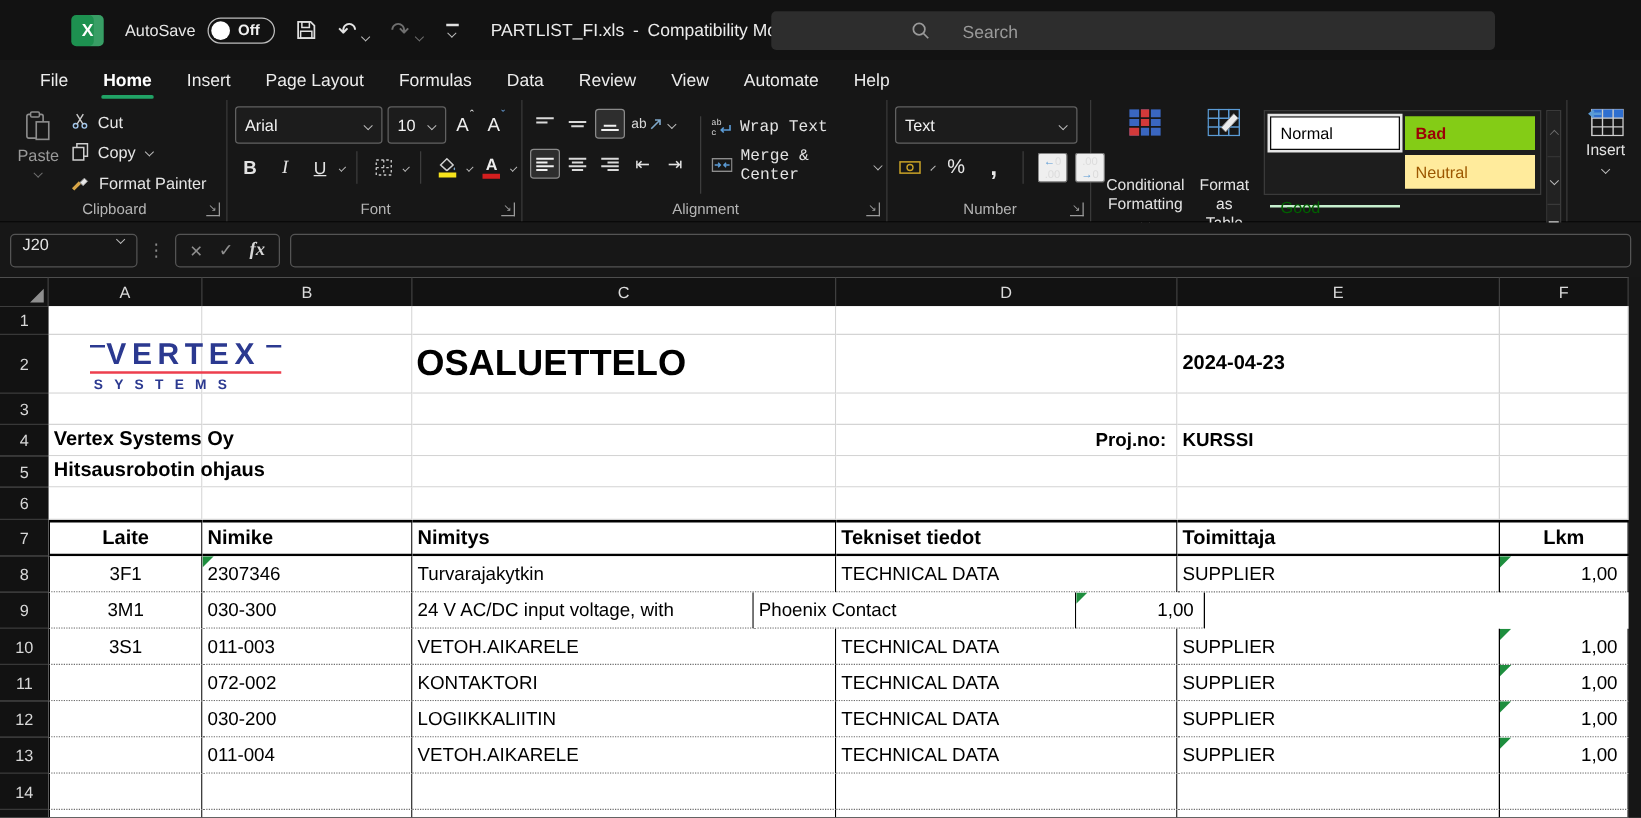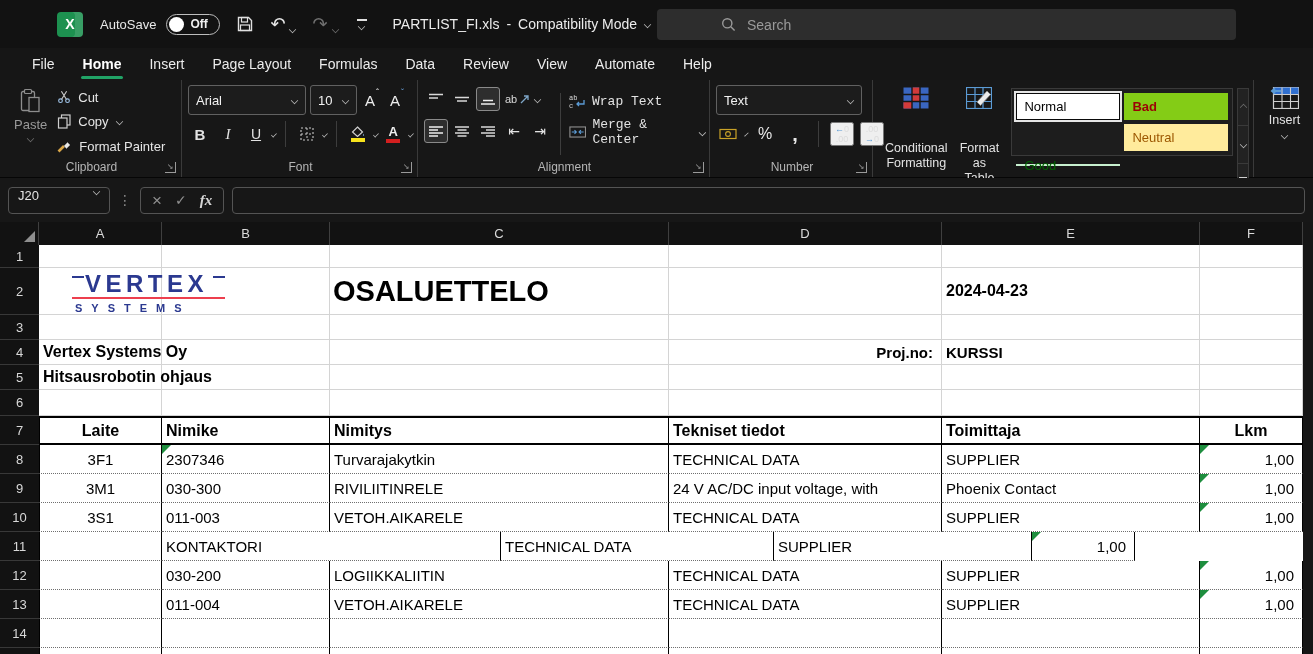--- a/index.html
+++ b/index.html
@@ -14,21 +14,21 @@
   .toggle { margin-left:10px; width:54px; height:21px; border:1px solid #bdbdbd; border-radius:11px; display:flex; align-items:center; padding:0 6px 0 2px; gap:6px; }
   .knob { width:15px; height:15px; border-radius:50%; background:#fff; }
   .toggle-state { color:#f0f0f0; font-size:12px; font-weight:bold; }
   .tb-btn { margin-left:16px; background:none; border:none; color:#e6e6e6; display:flex; align-items:flex-end; gap:4px; cursor:pointer; }
   .glyph { font-size:18px; line-height:18px; color:#e6e6e6; }
   .dim .glyph, .dim .chev, .dim { color:#6f6f6f !important; border-color:#6f6f6f !important; }
   .chev { display:inline-block; width:7px; height:7px; border-right:1.5px solid currentColor; border-bottom:1.5px solid currentColor; transform:rotate(45deg) scale(.75); color:#bdbdbd; }
   .qat { display:flex; flex-direction:column; align-items:center; gap:2px; margin-left:18px; background:none; border:none; cursor:pointer; }
   .qat-bar { width:10px; height:2px; background:#e0e0e0; }
   .filename { margin-left:26px; color:#ececec; font-size:14px; display:flex; align-items:center; gap:7px; cursor:pointer; }
-  .searchbox { position:absolute; left:617px; top:9px; width:579px; height:31px; background:#2d2d2d; border-radius:4px; display:flex; align-items:center; padding-left:64px; gap:11px;margin-left:40px; }
+  .searchbox { position:absolute; left:617px; top:9px; width:579px; height:31px; background:#2d2d2d; border-radius:4px; display:flex; align-items:center; padding-left:112px; gap:26px; }
   .searchbox svg { flex:none; }
   .searchbox input { background:transparent; border:none; outline:none; color:#d6d6d6; font-size:14px; width:260px; }
   .searchbox input::placeholder { color:#9a9a9a; }
 
   
   .tabbar { position:absolute; top:48px; left:0; width:1313px; height:32px; display:flex; align-items:stretch; padding-left:18px; }
   .tab { position:relative; display:flex; align-items:center; padding:0 14px; color:#ececec; font-size:14px; cursor:pointer; }
   .tab.active { font-weight:bold; color:#fff; }
   .tab.active::after { content:""; position:absolute; left:12px; right:12px; bottom:1px; height:3px; border-radius:2px; background:#21a366; }
 
@@ -569,21 +569,20 @@
         <div class="c wF ar pr">
           <i class="gtri"></i>
           <span>1,00</span>
         </div>
       </div>
 
     <div class="r h29 td">
         <div class="rh">9</div>
         <div class="c wA bl ac">3M1</div>
         <div class="c wB pl">030-300</div>
-        <div class="c wC pl">RIVILIITINRELE</div>
         <div class="c wD pl">24 V AC/DC input voltage, with</div>
         <div class="c wE pl">Phoenix Contact</div>
         <div class="c wF ar pr">
           <i class="gtri"></i>
           <span>1,00</span>
         </div>
       </div>
 
     <div class="r h29 td">
         <div class="rh">10</div>
@@ -594,20 +593,21 @@
         <div class="c wE pl">SUPPLIER</div>
         <div class="c wF ar pr">
           <i class="gtri"></i>
           <span>1,00</span>
         </div>
       </div>
 
     <div class="r h29 td">
         <div class="rh">11</div>
         <div class="c wA bl ac"></div>
+        <div class="c wB pl">072-002</div>
         <div class="c wC pl">KONTAKTORI</div>
         <div class="c wD pl">TECHNICAL DATA</div>
         <div class="c wE pl">SUPPLIER</div>
         <div class="c wF ar pr">
           <i class="gtri"></i>
           <span>1,00</span>
         </div>
       </div>
 
     <div class="r h29 td">

